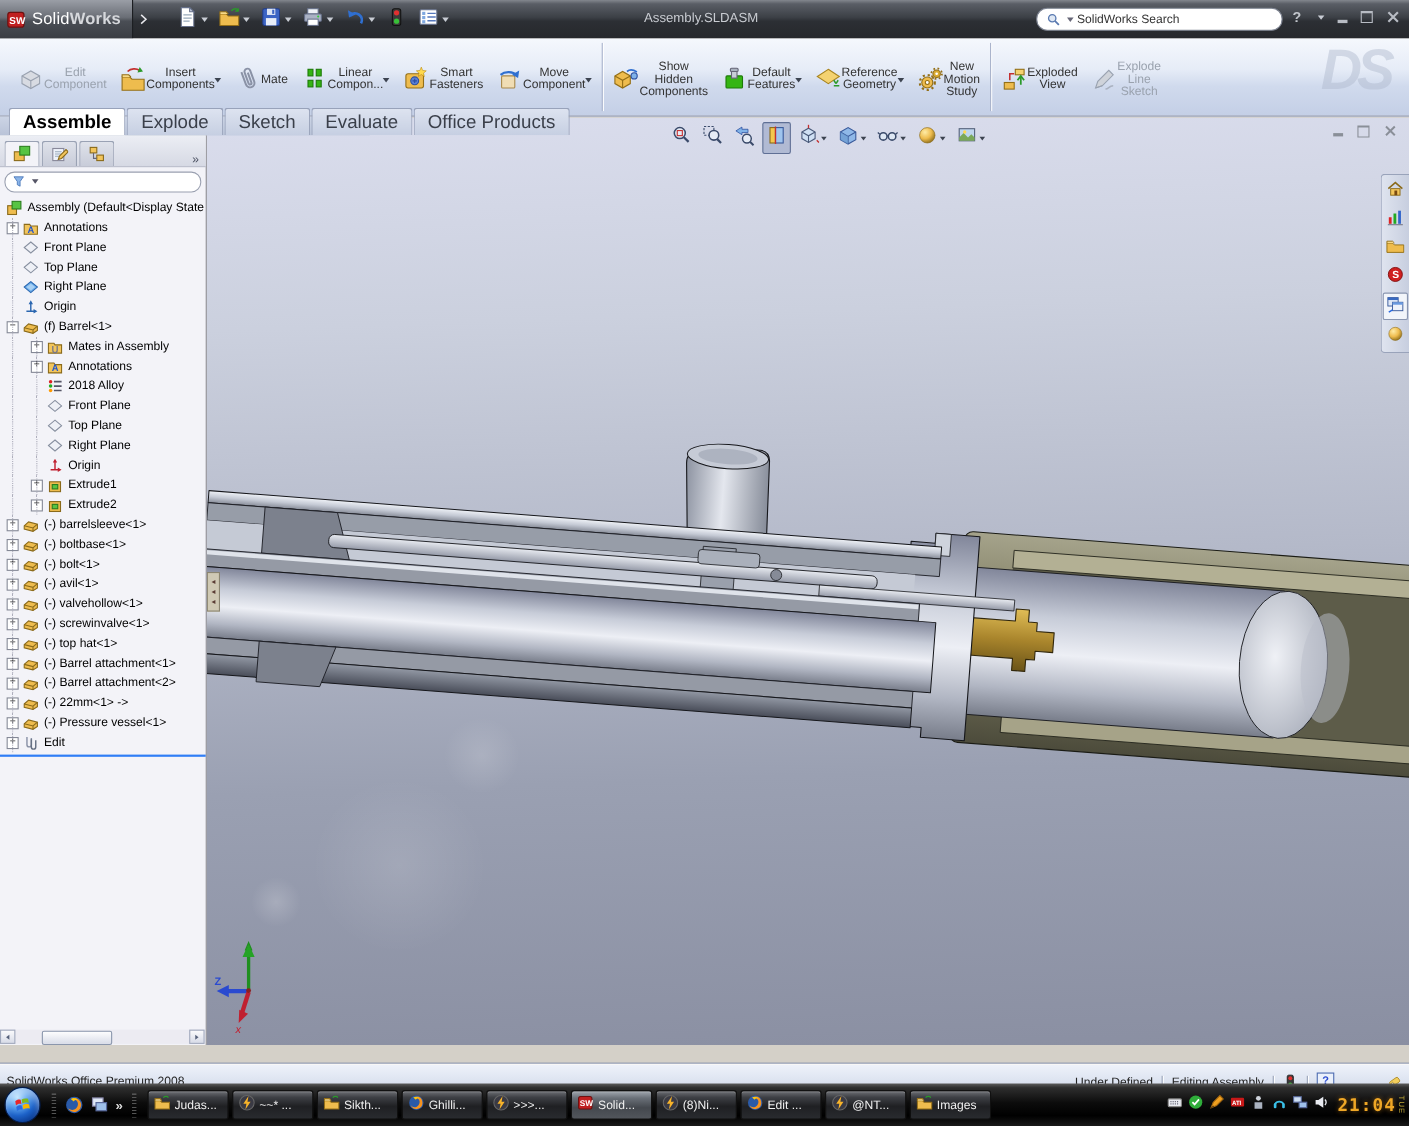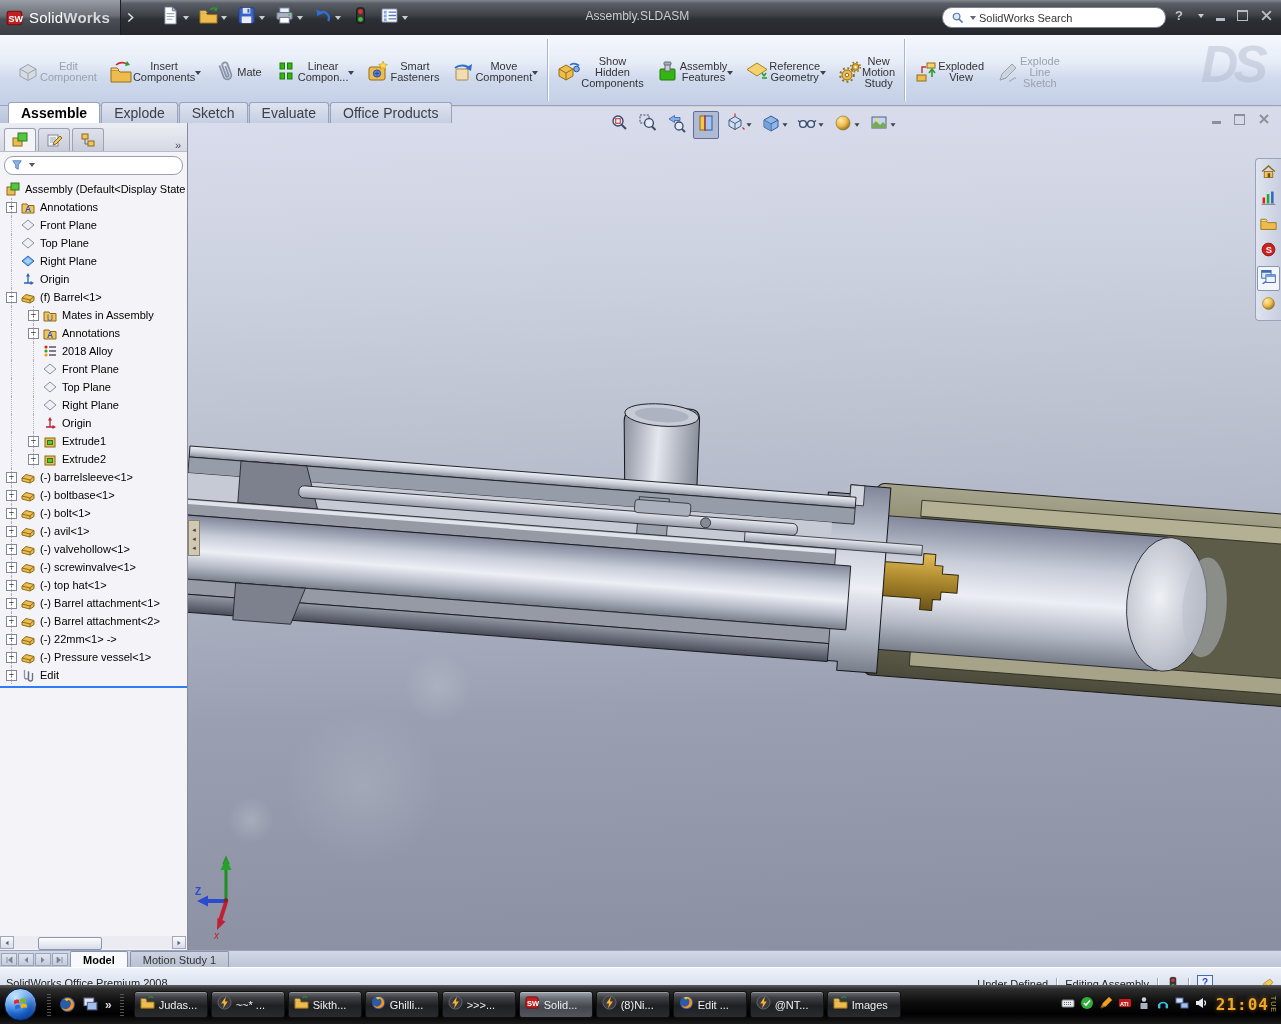--- a/index.html
+++ b/index.html
@@ -44,21 +44,21 @@
   .rlabel{font-size:11px;line-height:11px;color:#333;text-align:center;white-space:pre-line;margin-top:1px;}
   .rbtn .ddk{margin:2px 0 0 0;}
   .rbtn.dis .rlabel{color:#9aa2ae;}
   .rsep{width:1px;background:#aab4cc;box-shadow:1px 0 0 #fff;margin:4px 3px;}
   #watermark{position:absolute;right:18px;top:38px;font-size:52px;font-weight:bold;font-style:italic;
     color:#aeb8cc;opacity:.45;letter-spacing:-5px;line-height:52px;}
 
   
   #tabrow{position:absolute;left:0;top:106px;width:336px;height:17px;z-index:6;
     background:linear-gradient(#ccd4e5,#b9c3d8);display:flex;align-items:flex-end;padding-left:8px;box-sizing:border-box;}
-  .cmtab{font-size:14px;color:#3a3f4a;padding:2px 12px 2px 12px;border:1px solid #98a2ba;border-bottom:none;
+  .cmtab{font-size:17px;color:#3a3f4a;padding:2px 12px 2px 12px;border:1px solid #98a2ba;border-bottom:none;
     background:linear-gradient(#dde3f0,#c6cfe2);border-radius:3px 3px 0 0;margin-right:1px;white-space:nowrap;}
   .cmtab.active{background:#fff;font-weight:bold;color:#000;}
 
   
   #viewport{position:absolute;left:188px;top:107px;width:1093px;height:843px;z-index:1;overflow:hidden;
     background:linear-gradient(178deg,#dadded 0%,#cbd0de 22%,#b4b9c9 48%,#9aa0b2 70%,#8a8fa2 100%);}
   .flare{position:absolute;border-radius:50%;}
   #hud{position:absolute;left:418px;top:4px;display:flex;align-items:center;gap:3px;z-index:8;}
   .hudbtn{display:flex;align-items:center;padding:1px 2px;border:1px solid transparent;border-radius:2px;}
   .hudbtn svg{width:20px;height:20px;}
@@ -345,21 +345,21 @@
 Components</div>
       </div>
       <div class="rbtn">
         <span class="ricon">
           <svg viewBox="0 0 24 24">
             <rect x="4" y="9" width="15" height="11" rx="1" fill="#35b513" stroke="#1d7a08"></rect>
             <rect x="9" y="3" width="5" height="8" fill="#c9ced8" stroke="#667"></rect>
             <rect x="8" y="2" width="7" height="3" rx="1" fill="#aab2c0" stroke="#667"></rect>
           </svg>
         </span>
-        <div class="rlabel">Assembly
+        <div class="rlabel">Default
 Features</div>
         <span class="ddk"></span>
       </div>
       <div class="rbtn">
         <span class="ricon">
           <svg viewBox="0 0 24 24">
             <polygon points="12,3 22,9.5 12,16 2,9.5" fill="#f4d270" stroke="#a8841f"></polygon>
             <path d="M17 13l2 3M21 13l-2 3M17 18h5" stroke="#2a9a2a" stroke-width="1.4" fill="none"></path>
           </svg>
         </span>
@@ -1002,44 +1002,20 @@
         </span>
       <div id="sthumb"></div>
       <span class="sarr" style="position:absolute;right:0">
           <svg viewBox="0 0 8 8">
             <path d="M2 1l4 3-4 3z" fill="#55607a"></path>
           </svg>
         </span>
     </div>
   </div>
 
-  <div id="bottomtabs">
-    <span class="navbox">
-        <svg viewBox="0 0 8 8">
-          <path d="M2 1v6M7 1L3.5 4 7 7z" stroke="#7a8298" fill="#7a8298" stroke-width=".8"></path>
-        </svg>
-      </span>
-    <span class="navbox">
-        <svg viewBox="0 0 8 8">
-          <path d="M6 1L2.5 4 6 7z" fill="#7a8298"></path>
-        </svg>
-      </span>
-    <span class="navbox">
-        <svg viewBox="0 0 8 8">
-          <path d="M2 1l3.5 3L2 7z" fill="#7a8298"></path>
-        </svg>
-      </span>
-    <span class="navbox">
-        <svg viewBox="0 0 8 8">
-          <path d="M6 1v6M1 1l3.5 3L1 7z" stroke="#7a8298" fill="#7a8298" stroke-width=".8"></path>
-        </svg>
-      </span>
-    <span class="btab active">Model</span>
-    <span class="btab">Motion Study 1</span>
-  </div>
 
   <div id="statusbar">
     <span>SolidWorks Office Premium 2008</span>
     <span class="sright">
       <span>Under Defined</span>
       <span class="sep"></span>
       <span>Editing Assembly</span>
       <span class="sep"></span>
       <svg viewBox="0 0 20 20">
           <rect x="6" y="2" width="8" height="16" rx="2" fill="#3a3a3a" stroke="#111"></rect>

